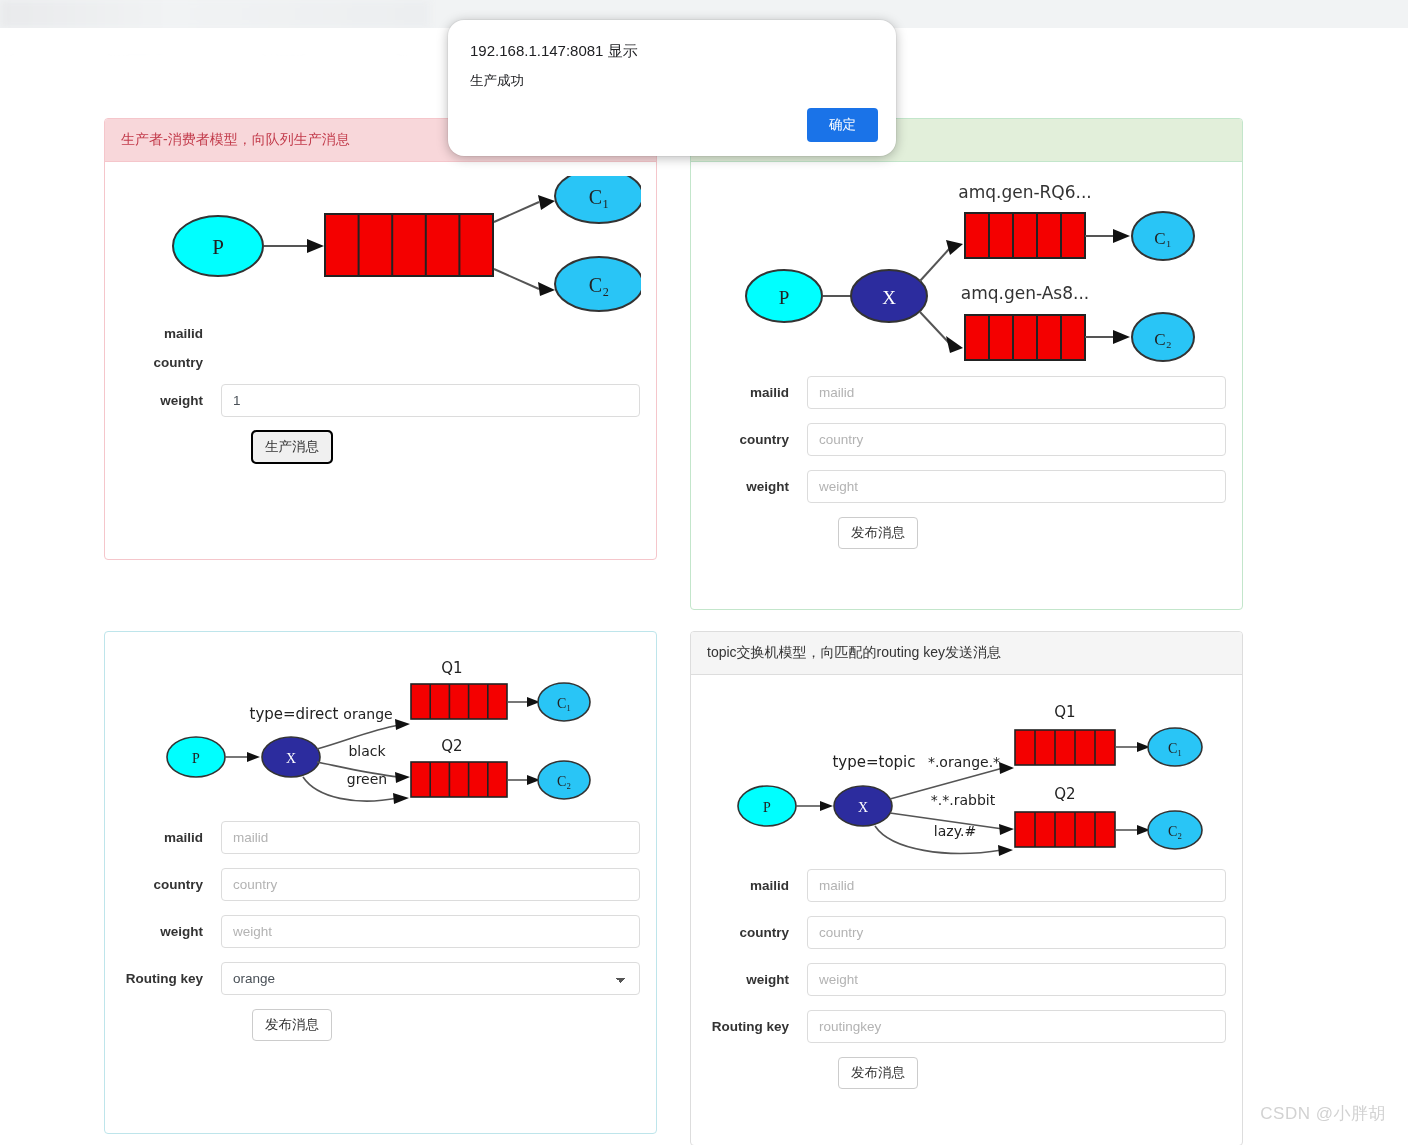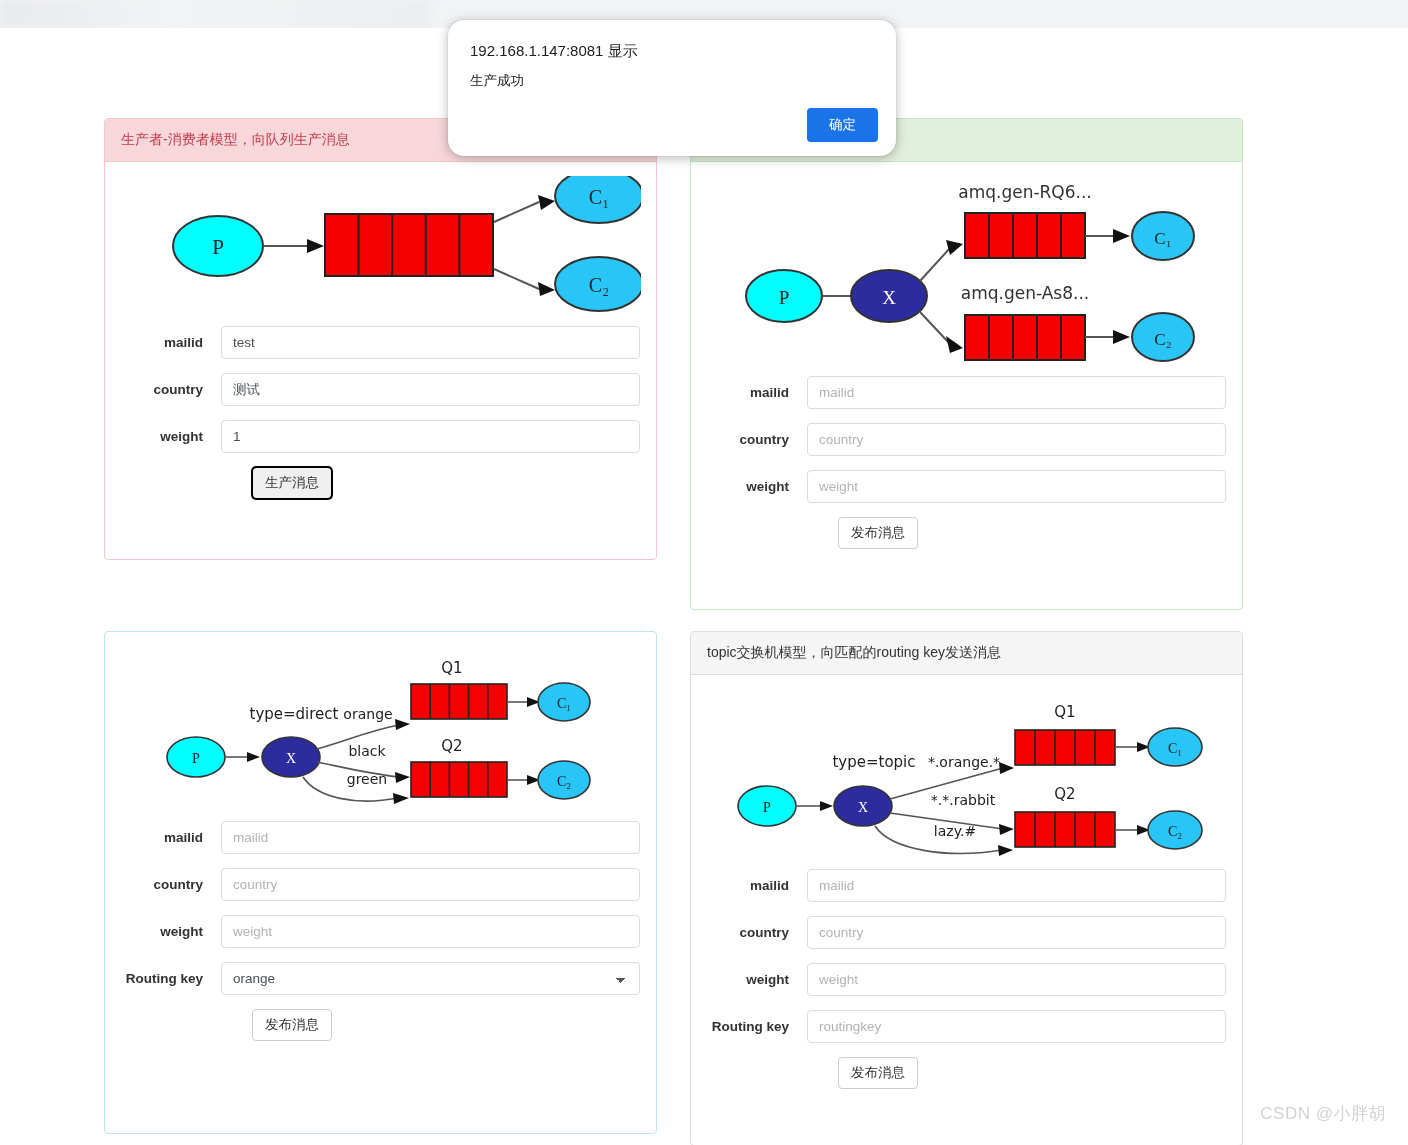--- a/index.html
+++ b/index.html
@@ -252,25 +252,23 @@
           <polygon points="417,106 434,114 419,120" fill="#111"></polygon>
           <ellipse cx="478" cy="20" rx="44" ry="27" fill="#29c5f6" stroke="#333" stroke-width="2"></ellipse>
           <text x="478" y="28" font-size="20" text-anchor="middle" fill="#222" font-family="Liberation Serif, serif">C₁</text>
           <ellipse cx="478" cy="108" rx="44" ry="27" fill="#29c5f6" stroke="#333" stroke-width="2"></ellipse>
           <text x="478" y="116" font-size="20" text-anchor="middle" fill="#222" font-family="Liberation Serif, serif">C₂</text>
         </svg>
       </div>
 
       <div class="form-row">
         <div class="form-label">mailid</div>
-        <input class="form-control" type="text" placeholder="mailid" value="test" style="">
       </div>
       <div class="form-row">
         <div class="form-label">country</div>
-        <input class="form-control" type="text" placeholder="country" value="测试" style="">
       </div>
       <div class="form-row">
         <div class="form-label">weight</div>
         <input class="form-control" type="text" placeholder="weight" value="1" style="">
       </div>
       <div class="btn-row">
         <div class="spacer"></div>
         <button class="btn focused">生产消息</button>
       </div>
     </div>

